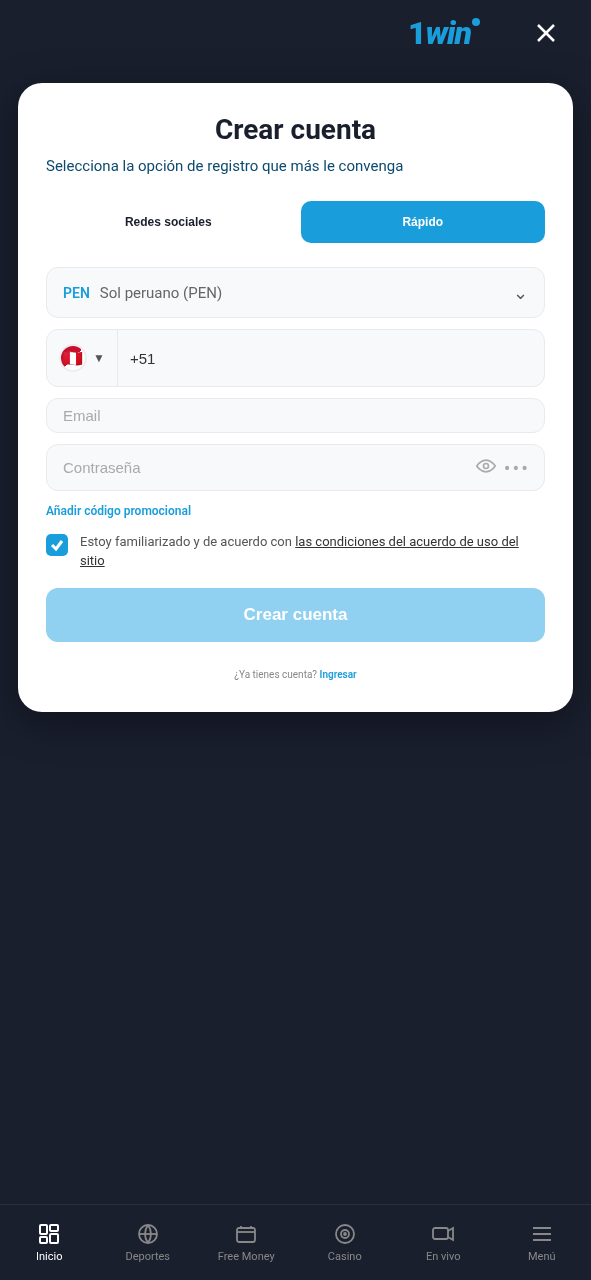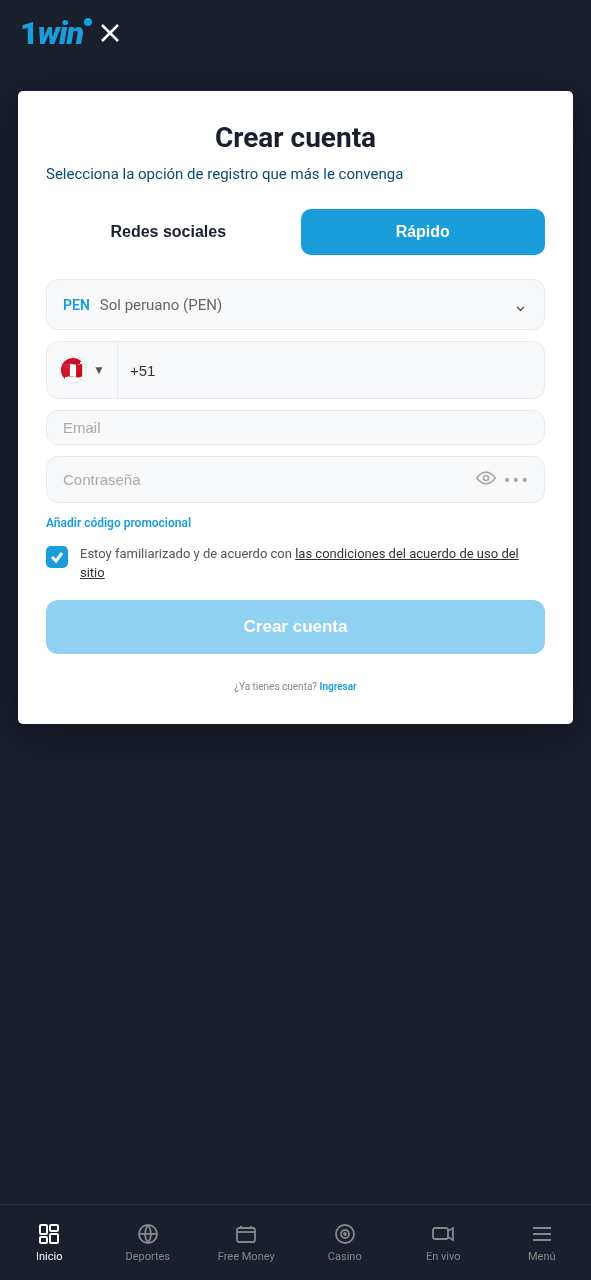--- a/index.html
+++ b/index.html
@@ -11,23 +11,24 @@
       background: #1a1f2e;
       position: relative;
       overflow: hidden;
     }
 
     
     .header {
       background: #1a1f2e;
       display: flex;
       align-items: center;
-      justify-content: flex-start;
-      padding: 14px 20px;
+      justify-content: flex-end;
+      padding: 14px 27px;
       height: 65px;
+      gap: 48px;
     }
     .logo-text {
       font-size: 32px;
       font-weight: 900;
       color: #fff;
       letter-spacing: -1px;
     }
     .logo-text span {
       color: #1a9edb;
     }
@@ -63,26 +64,25 @@
       right: 0;
       bottom: 65px;
       display: flex;
       align-items: flex-start;
       justify-content: center;
       padding: 18px 18px 0;
     }
 
     .modal {
       background: #fff;
-      border-radius: 5px;
+      border-radius: 24px;
       width: 100%;
       max-width: 555px;
       padding: 30px 28px 32px;
       box-shadow: 0 10px 40px rgba(0,0,0,0.4);
-      margin-top: 8px;
     }
 
     .modal-title {
       text-align: center;
       font-size: 28px;
       font-weight: 700;
       color: #1a1f2e;
       margin-bottom: 10px;
     }
 
@@ -98,21 +98,21 @@
     .tab-row {
       display: flex;
       gap: 10px;
       margin-bottom: 24px;
     }
     .tab-btn {
       flex: 1;
       padding: 14px 10px;
       border-radius: 10px;
       border: none;
-      font-size: 16px;
+      font-size: 12px;
       font-weight: 600;
       cursor: pointer;
     }
     .tab-btn.inactive {
       background: #fff;
       color: #1a1f2e;
     }
     .tab-btn.active {
       background: #1a9edb;
       color: #fff;

